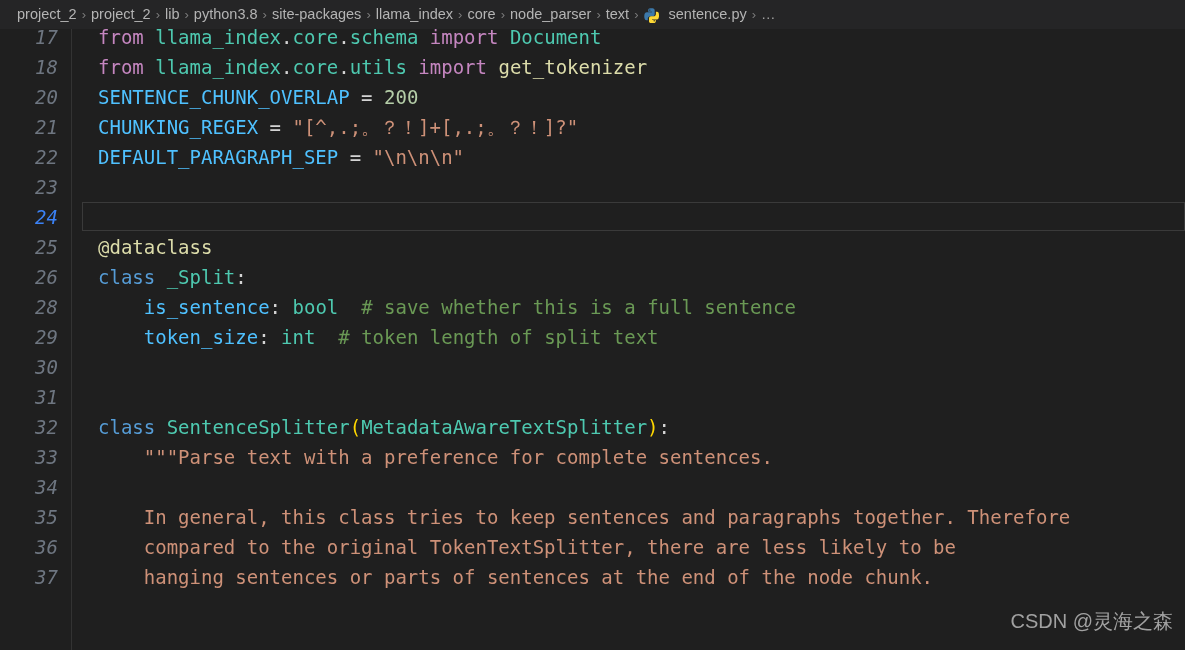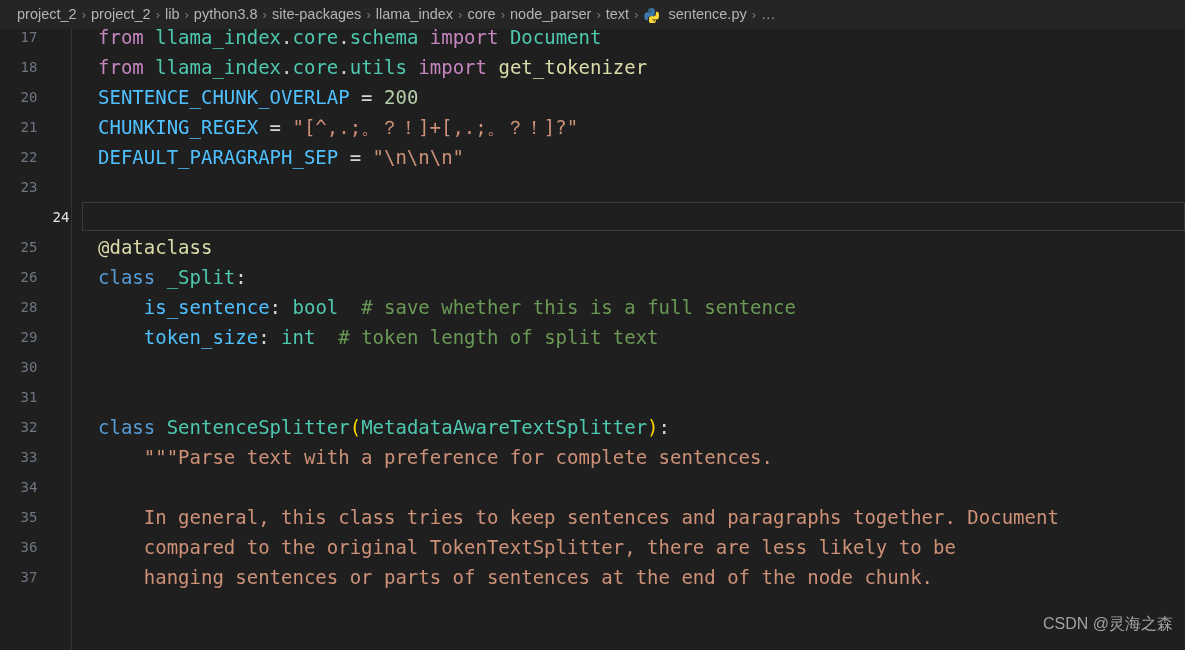--- a/index.html
+++ b/index.html
@@ -72,26 +72,27 @@
     position: relative;
     height: 30px;
     line-height: 30px;
     font-size: 19px;
     white-space: pre;
   }
   .line .ln {
     position: absolute;
     left: 0;
     width: 58px;
-    text-align: center;
+    text-align: right;
     color: #6e7681;
     font-family: "DejaVu Sans Mono", monospace;
-    font-size: 14px;
+    font-size: 19px;
+    font-style: italic;
   }
-  .line.active .ln { color: #e5e5e5; margin-left: 32px; }
+  .line.active .ln { color: #3b82f6; }
   .line .code {
     position: absolute;
     left: 98px;
     top: 0;
     color: #d4d4d4;
     letter-spacing: 0px;
   }
   .line.active .active-box {
     position: absolute;
     left: 82px;
@@ -117,21 +118,21 @@
   .paren    { color: #ffd700; }
   .dot      { color: #d4d4d4; }
 
   
   #watermark {
     position: absolute;
     right: 12px;
     bottom: 15px;
     color: #b8b8b8;
     font-family: "Liberation Sans", sans-serif;
-    font-size: 16px;
+    font-size: 20px;
     opacity: 0.85;
     user-select: none;
   }
 </style>
 </head>
 <body>
 
 <div id="breadcrumb-bar">
     <span class="crumb">project_2</span>
     <span class="crumb-sep">›</span>
@@ -174,18 +175,18 @@
       <div class="line active"><span class="ln">24</span><div class="active-box"></div><span class="code"></span></div>
       <div class="line"><span class="ln">25</span><span class="code"><span class="fn">@dataclass</span></span></div>
       <div class="line"><span class="ln">26</span><span class="code"><span class="kw2">class </span><span class="mod">_Split</span><span class="punct">:</span></span></div>
       <div class="line"><span class="ln">28</span><span class="code"><span class="punct">    </span><span class="const">is_sentence</span><span class="punct">: </span><span class="mod">bool</span><span class="punct">  </span><span class="cmt"># save whether this is a full sentence</span></span></div>
       <div class="line"><span class="ln">29</span><span class="code"><span class="punct">    </span><span class="const">token_size</span><span class="punct">: </span><span class="mod">int</span><span class="punct">  </span><span class="cmt"># token length of split text</span></span></div>
       <div class="line"><span class="ln">30</span><span class="code"></span></div>
       <div class="line"><span class="ln">31</span><span class="code"></span></div>
       <div class="line"><span class="ln">32</span><span class="code"><span class="kw2">class </span><span class="mod">SentenceSplitter</span><span class="paren">(</span><span class="mod">MetadataAwareTextSplitter</span><span class="paren">)</span><span class="punct">:</span></span></div>
       <div class="line"><span class="ln">33</span><span class="code"><span class="str">    """Parse text with a preference for complete sentences.</span></span></div>
       <div class="line"><span class="ln">34</span><span class="code"></span></div>
-      <div class="line"><span class="ln">35</span><span class="code"><span class="str">    In general, this class tries to keep sentences and paragraphs together. Document</span></span></div>
+      <div class="line"><span class="ln">35</span><span class="code"><span class="str">    In general, this class tries to keep sentences and paragraphs together. Therefore</span></span></div>
       <div class="line"><span class="ln">36</span><span class="code"><span class="str">    compared to the original TokenTextSplitter, there are less likely to be</span></span></div>
       <div class="line"><span class="ln">37</span><span class="code"><span class="str">    hanging sentences or parts of sentences at the end of the node chunk.</span></span></div>
     </div>
   <div id="watermark">CSDN @灵海之森</div>
 </div>
 
 </body></html>

